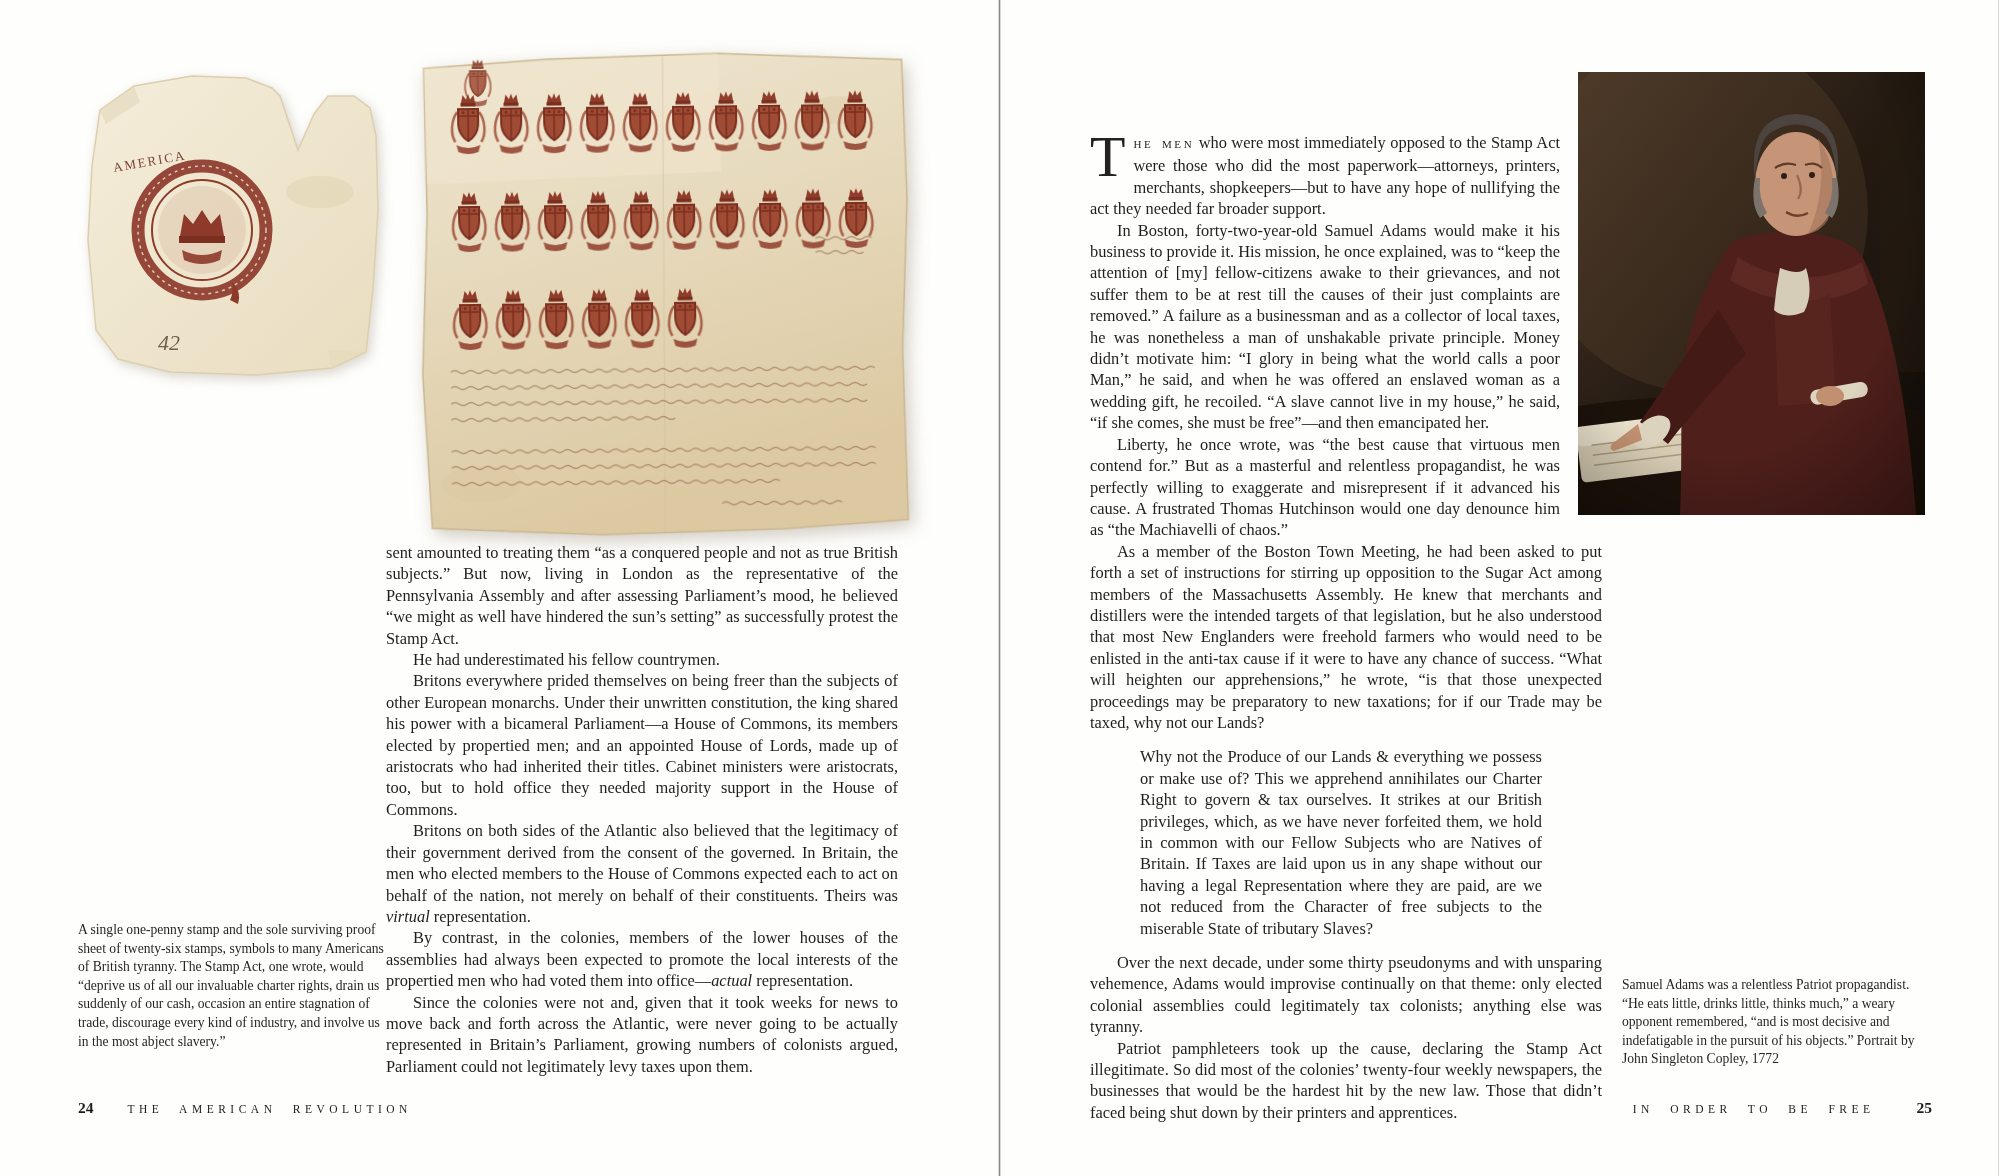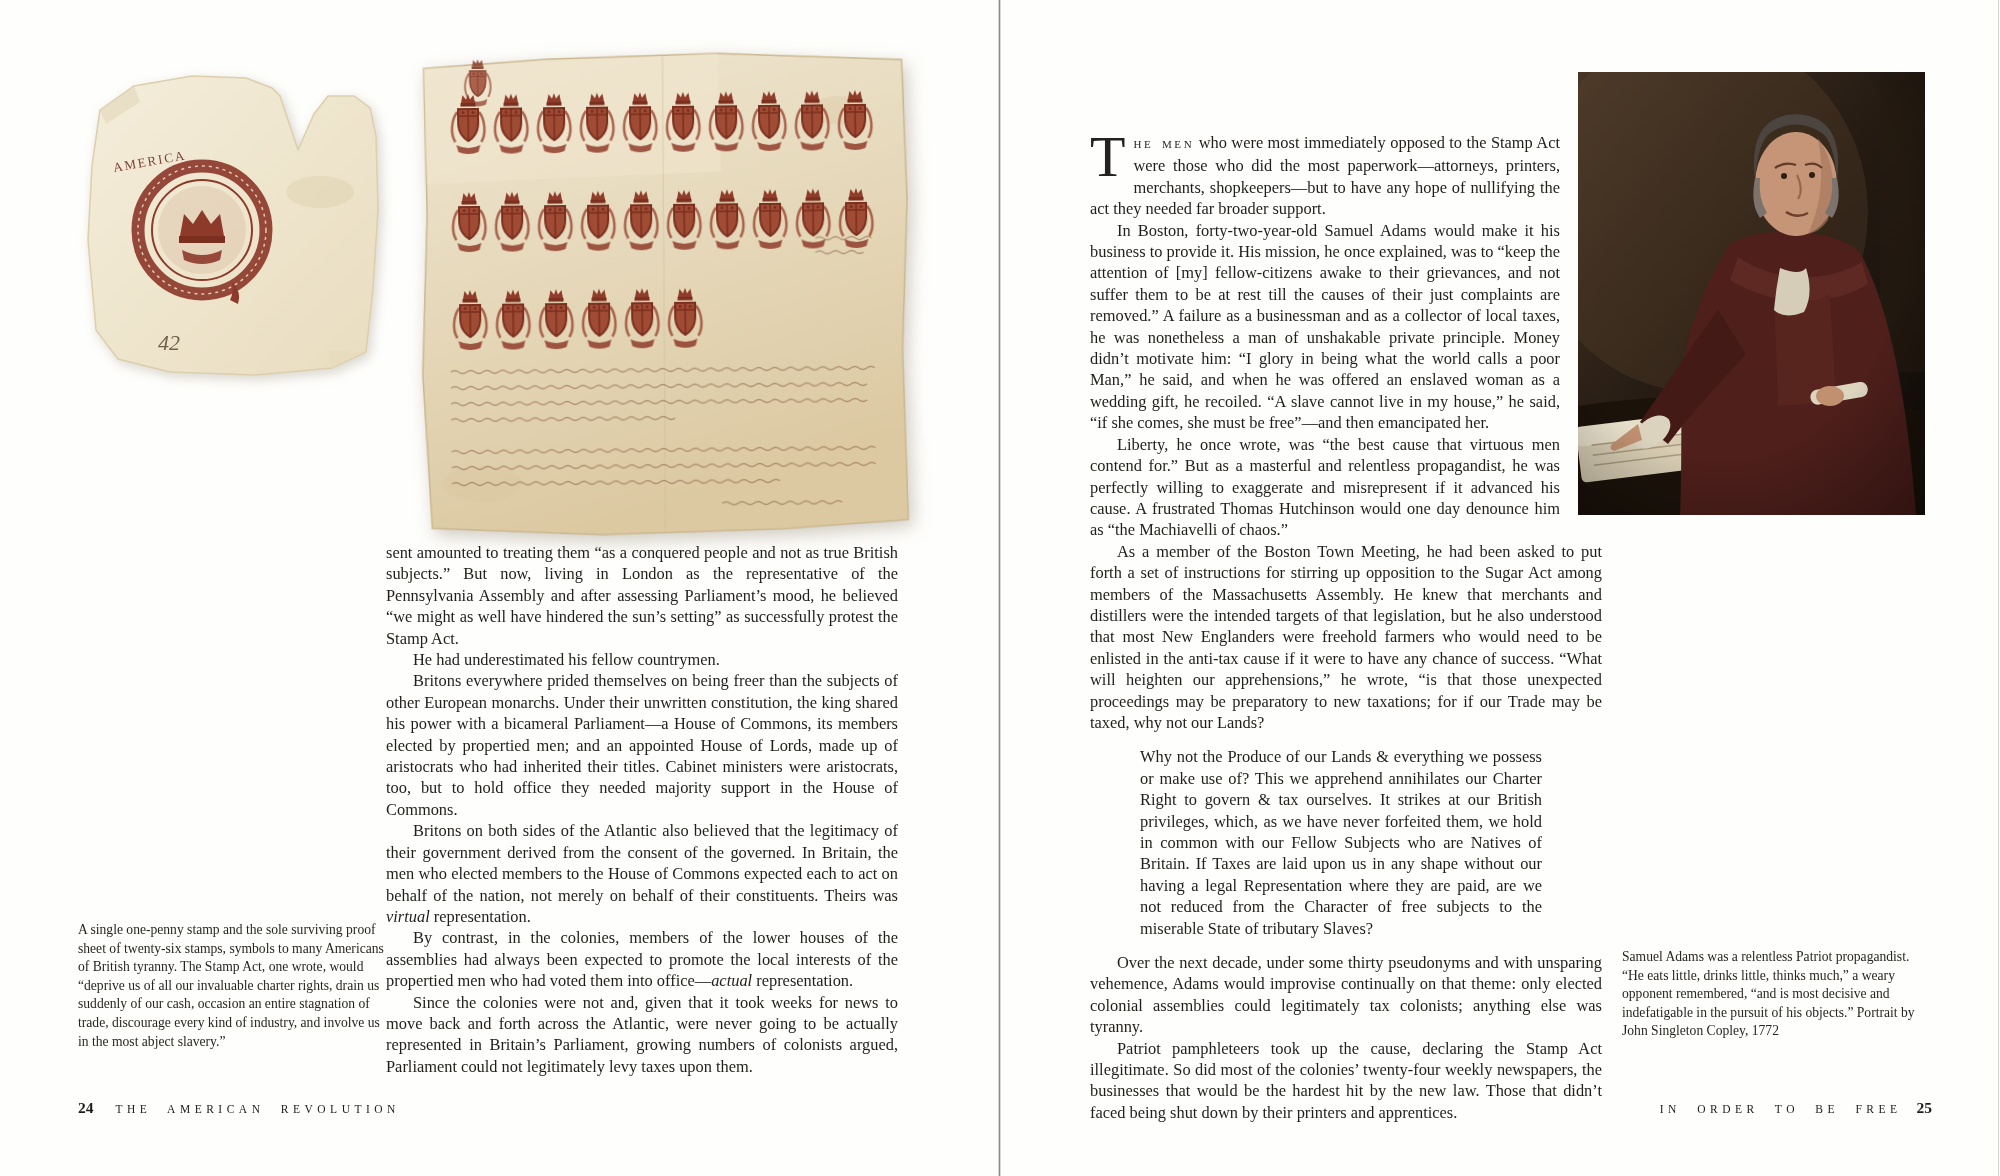--- a/index.html
+++ b/index.html
@@ -59,29 +59,29 @@
   .chapter-title {
     position:absolute; left:1090px; top:58px;
     font-size:34px; font-weight:400; letter-spacing:.3px; color:#2a2825;
   }
 
   .caption {
     position:absolute; font-size:13.6px; line-height:18.6px;
     color:#282521; text-align:left;
   }
   .left-caption  { left:78px;   top:921px; width:308px; }
-  .right-caption { left:1622px; top:948px; width:310px;font-family:Liberation Serif, serif; }
+  .right-caption { left:1622px; top:976px; width:310px;font-family:Liberation Serif, serif; }
 
   .folio { position:absolute; top:1099px; color:#1d1c1a; white-space:nowrap; }
   .pnum  { font-weight:700; font-size:15.5px; }
   .rhead { font-size:11.5px; letter-spacing:4.5px; word-spacing:9px; }
   .folio-left  { left:78px; }
-  .folio-left .rhead { margin-left:22px; }
+  .folio-left .rhead { margin-left:34px; }
   .folio-right { left:1090px; width:842px; text-align:right; }
-  .folio-right .rhead { margin-right:15px; }
+  .folio-right .rhead { margin-right:42px; }
 </style>
 </head>
 <body>
 
 <svg width="0" height="0" style="position:absolute" aria-hidden="true">
   <defs>
     <symbol id="crest-sym" viewBox="0 0 40 66">
       <path d="M9 22 C3 30 2 44 7 52 M31 22 C37 30 38 44 33 52" stroke="#9a4530" stroke-width="2.5" fill="none" opacity="0.8"></path>
       <path d="M13 13 L14.5 5 L18 9.5 L20 4 L22 9.5 L25.5 5 L27 13 Z" fill="#8f3c2a"></path>
       <rect x="12.5" y="13" width="15" height="3.5" fill="#7a2f1f"></rect>

